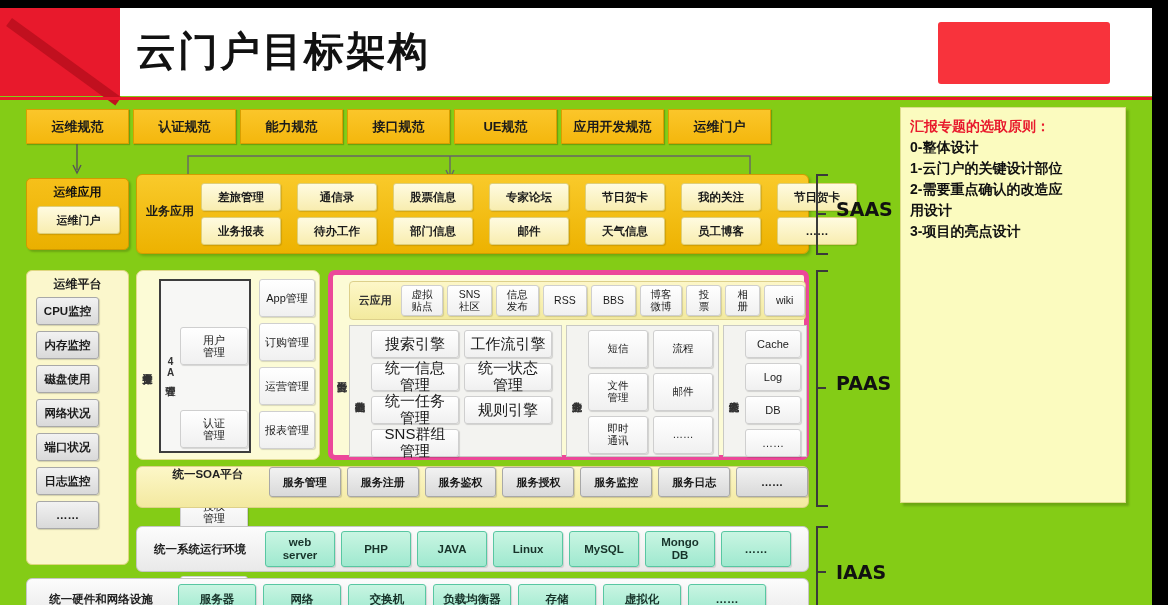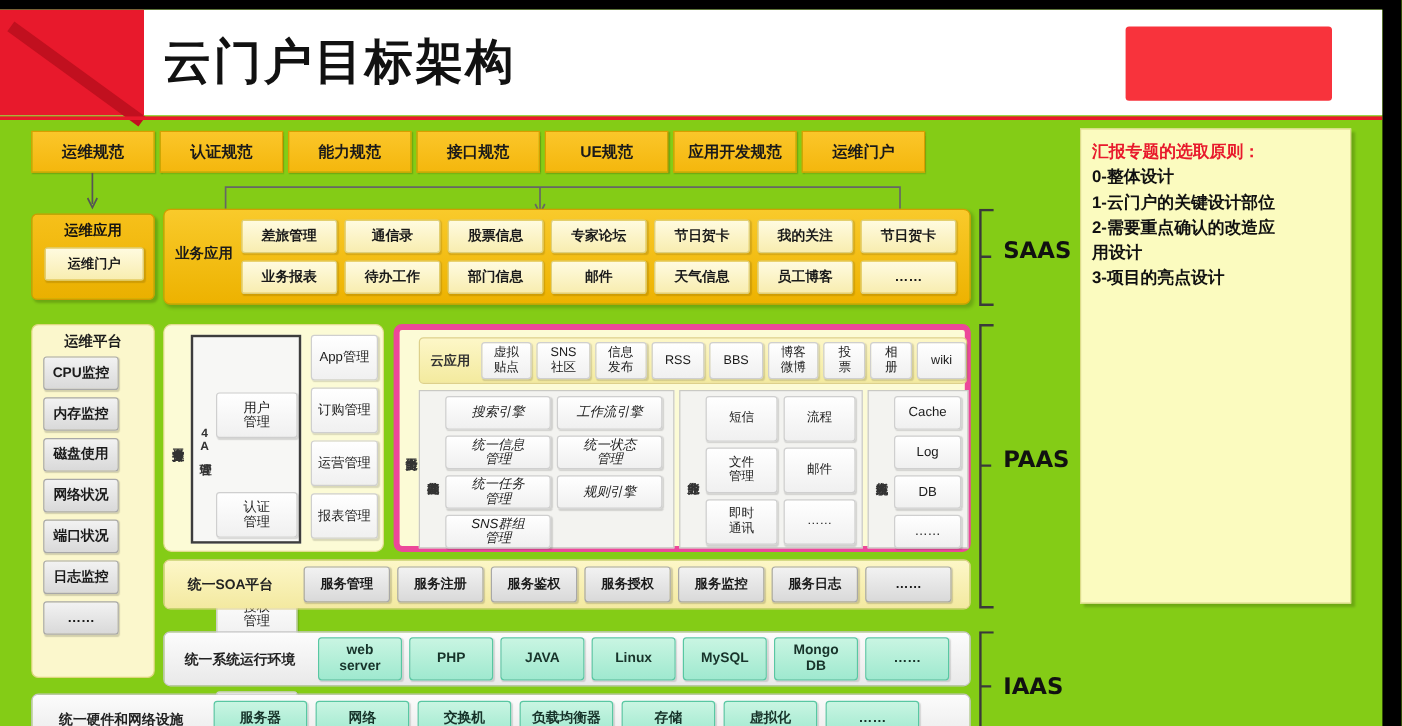--- a/index.html
+++ b/index.html
@@ -99,21 +99,21 @@
     position:absolute; left:136px; top:166px; width:673px; height:80px;
     background:linear-gradient(#f9ca2b,#edb200);
     border:1px solid #d29d00; border-radius:6px;
     box-shadow:2px 2px 3px rgba(0,0,0,.18);
   }
   #saas-band .band-label {
     position:absolute; left:7px; top:28px; width:52px;
     font-size:12px; font-weight:bold; color:#1a1a1a; text-align:center;
   }
   #saas-grid { position:absolute; left:64px; top:8px; display:flex; flex-direction:column; gap:6px; }
-  #saas-grid .row { display:flex; gap:6px; }
+  #saas-grid .row { display:flex; gap:16px; }
   #saas-grid .chip { width:80px; height:28px; font-size:11.5px; }
 
   
   #ops-plat {
     position:absolute; left:26px; top:262px; width:103px; height:295px;
     background:#fbf7cc; border:1px solid #ded77f; border-radius:6px;
   }
   #ops-plat .hd { text-align:center; font-size:12px; font-weight:bold; color:#1a1a1a; padding-top:5px; }
   #ops-plat .list { position:absolute; left:9px; top:26px; display:flex; flex-direction:column; gap:6px; }
   #ops-plat .chip { width:63px; height:28px; font-size:11.5px; }
@@ -148,21 +148,21 @@
   #cloudapp .ca-label { font-size:11px; font-weight:bold; color:#333; width:44px; text-align:center; }
   #cloudapp .chip { height:31px; font-size:10.5px; }
 
   #basic-cap {
     position:absolute; left:16px; top:50px; width:213px; height:132px;
     background:#f3f3f0; border:1px solid #c9c9c4;
   }
   #basic-cap .vlabel { position:absolute; left:3px; top:22px; height:92px; width:13px; }
   #basic-cap .grid { position:absolute; left:21px; top:4px; display:flex; gap:5px; }
   #basic-cap .col { display:flex; flex-direction:column; gap:5px; }
-  #basic-cap .chip { width:88px; height:28px; font-size:11px;font-style:italic; }
+  #basic-cap .chip { width:88px; height:28px; font-size:15px; }
 
   #biz-cap {
     position:absolute; left:233px; top:50px; width:153px; height:132px;
     background:#f3f3f0; border:1px solid #c9c9c4;
   }
   #biz-cap .vlabel { position:absolute; left:3px; top:22px; height:92px; width:13px; }
   #biz-cap .grid { position:absolute; left:21px; top:4px; display:flex; gap:5px; }
   #biz-cap .col { display:flex; flex-direction:column; gap:5px; }
   #biz-cap .chip { width:60px; height:38px; font-size:10.5px; }
 
@@ -171,21 +171,21 @@
     background:#f3f3f0; border:1px solid #c9c9c4;
   }
   #sys-cap .vlabel { position:absolute; left:3px; top:22px; height:92px; width:13px; }
   #sys-cap .col { position:absolute; left:21px; top:4px; display:flex; flex-direction:column; gap:5px; }
   #sys-cap .chip { width:56px; height:28px; font-size:11px; }
 
   #soa {
     position:absolute; left:136px; top:458px; width:673px; height:42px;
     background:linear-gradient(#fdf7c8,#f3e9a0);
     border:1px solid #ddd08b; border-radius:6px;
-    display:flex; align-items:center; padding-left:0; gap:6px;
+    display:flex; padding-left:16px; gap:6px;
   }
   #soa .soa-label { width:110px; text-align:center; font-size:11.5px; font-weight:bold; color:#222; }
   #soa .chip { width:72px; height:30px; font-size:11px; }
 
   
   #runenv {
     position:absolute; left:136px; top:518px; width:673px; height:46px;
     background:linear-gradient(#fcfcfc,#e9e9e9);
     border:1px solid #c6c6c6; border-radius:6px;
     display:flex; align-items:center; padding-left:4px; gap:6px;

